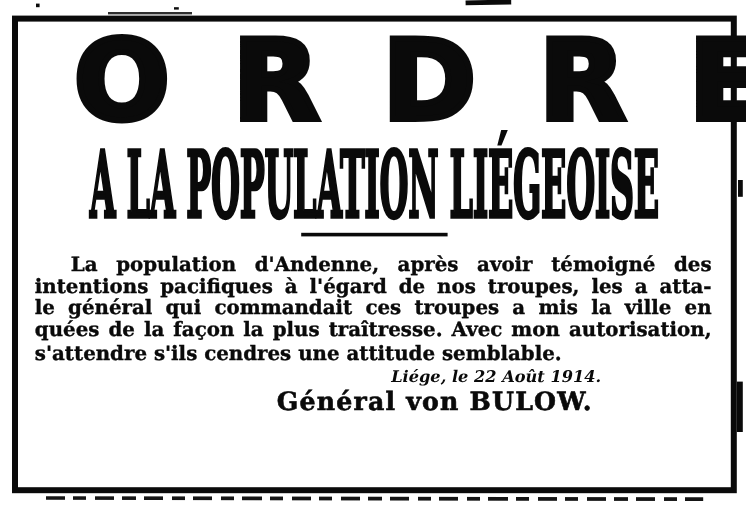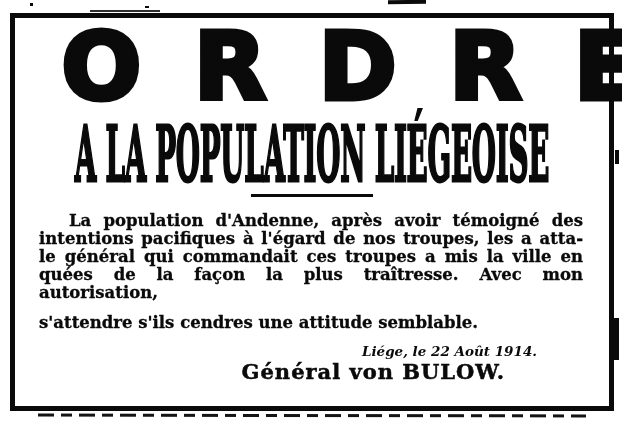--- a/index.html
+++ b/index.html
@@ -32,28 +32,28 @@
   .subtitle-wrap{height:76px;display:flex;align-items:center;justify-content:center;overflow:visible;}
   .subtitle{margin:0;font-family:"DejaVu Serif", serif;font-weight:bold;font-size:75px;
             line-height:70px;white-space:nowrap;letter-spacing:-.01em;
             -webkit-text-stroke:3px #0a0a0a;transform:scale(.37,1.02);transform-origin:center;}
 
   .divider{width:122px;height:3px;background:#0a0a0a;margin:2px auto 0 auto;}
 
   
   .body-text{margin:15px 14px 0 12px;font-size:16.5px;line-height:18px;font-weight:bold;
              -webkit-text-stroke:.3px #0a0a0a;}
-  .para{margin:12px;}
+  .para{margin:2px;}
   .line{display:block;text-align:justify;text-align-last:justify;}
   .line.first{text-indent:30px;}
   .line.last{text-align-last:left;}
 
-  .dateline{margin:3px 0 0 0;padding-right:72px;text-align:right;
+  .dateline{margin:3px 0 0 0;padding-right:108px;text-align:right;
             font-style:italic;font-weight:bold;font-size:13.5px;line-height:15px;}
-  .signature{margin:2px 4px 0 0;padding-right:100px;text-align:right;
+  .signature{margin:2px 15px 0 0;padding-right:100px;text-align:right;
              font-weight:bold;font-size:21px;line-height:22px;letter-spacing:1px;
              -webkit-text-stroke:.5px #0a0a0a;}
 </style>
 </head>
 <body>
 
 <div class="stage">
 
   <span class="speck speck-top-streak"></span>
   <span class="speck speck-dot-1"></span>

